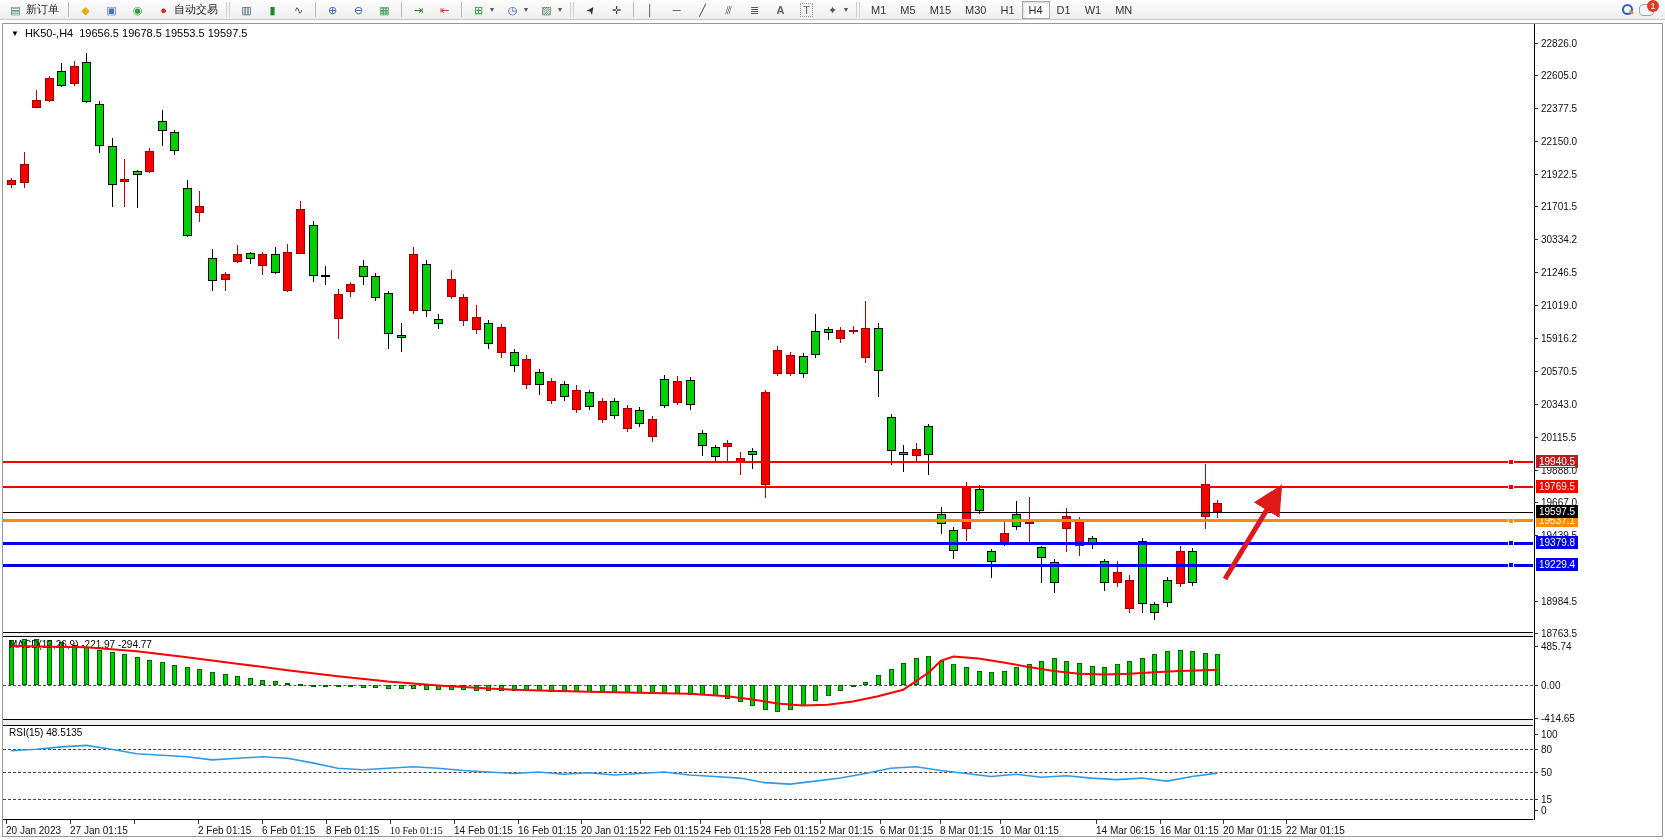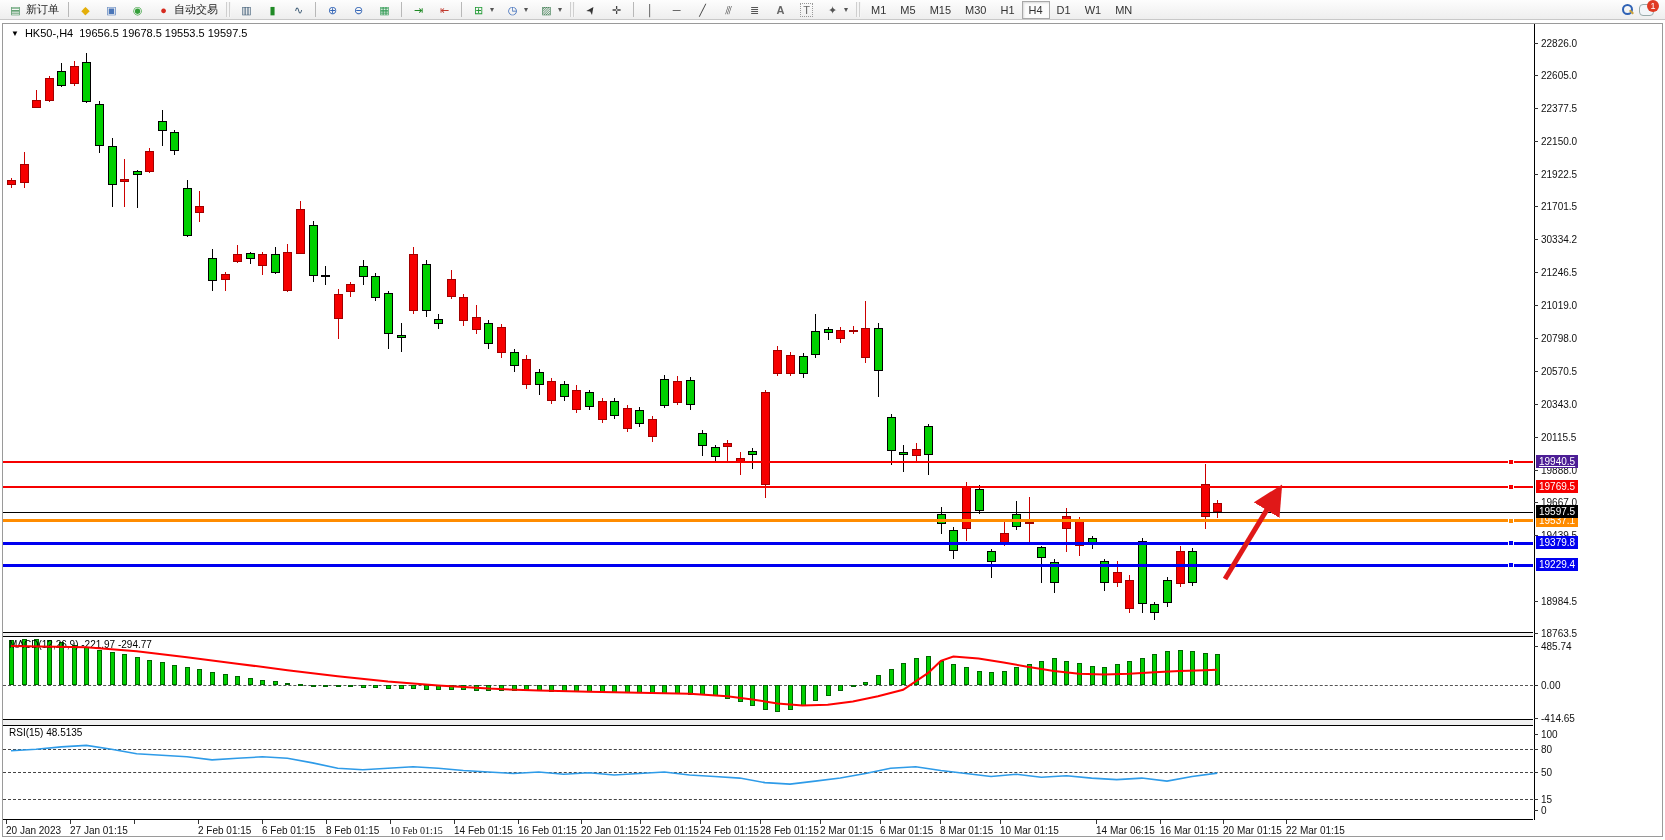--- a/index.html
+++ b/index.html
@@ -210,21 +210,21 @@
         <div style="left: 1538px; top: 145.208px; font-size: 10px; color: rgb(17, 17, 17); position: absolute;">21922.5</div>
         <div style="left: 1531px; top: 182.302px; width: 4px; height: 1px; background: rgb(51, 51, 51); position: absolute;"></div>
         <div style="left: 1538px; top: 177.302px; font-size: 10px; color: rgb(17, 17, 17); position: absolute;">21701.5</div>
         <div style="left: 1531px; top: 215.34px; width: 4px; height: 1px; background: rgb(51, 51, 51); position: absolute;"></div>
         <div style="left: 1538px; top: 210.34px; font-size: 10px; color: rgb(17, 17, 17); position: absolute;">30334.2</div>
         <div style="left: 1531px; top: 248.378px; width: 4px; height: 1px; background: rgb(51, 51, 51); position: absolute;"></div>
         <div style="left: 1538px; top: 243.378px; font-size: 10px; color: rgb(17, 17, 17); position: absolute;">21246.5</div>
         <div style="left: 1531px; top: 281.416px; width: 4px; height: 1px; background: rgb(51, 51, 51); position: absolute;"></div>
         <div style="left: 1538px; top: 276.416px; font-size: 10px; color: rgb(17, 17, 17); position: absolute;">21019.0</div>
         <div style="left: 1531px; top: 313.511px; width: 4px; height: 1px; background: rgb(51, 51, 51); position: absolute;"></div>
-        <div style="left: 1538px; top: 308.511px; font-size: 10px; color: rgb(17, 17, 17); position: absolute;">20798.0</div>
+        <div style="left: 1538px; top: 308.511px; font-size: 10px; color: rgb(17, 17, 17); position: absolute;">15916.2</div>
         <div style="left: 1531px; top: 346.549px; width: 4px; height: 1px; background: rgb(51, 51, 51); position: absolute;"></div>
         <div style="left: 1538px; top: 341.549px; font-size: 10px; color: rgb(17, 17, 17); position: absolute;">20570.5</div>
         <div style="left: 1531px; top: 379.587px; width: 4px; height: 1px; background: rgb(51, 51, 51); position: absolute;"></div>
         <div style="left: 1538px; top: 374.587px; font-size: 10px; color: rgb(17, 17, 17); position: absolute;">20343.0</div>
         <div style="left: 1531px; top: 412.625px; width: 4px; height: 1px; background: rgb(51, 51, 51); position: absolute;"></div>
         <div style="left: 1538px; top: 407.625px; font-size: 10px; color: rgb(17, 17, 17); position: absolute;">20115.5</div>
         <div style="left: 1531px; top: 445.663px; width: 4px; height: 1px; background: rgb(51, 51, 51); position: absolute;"></div>
         <div style="left: 1538px; top: 440.663px; font-size: 10px; color: rgb(17, 17, 17); position: absolute;">19888.0</div>
         <div style="left: 1531px; top: 477.757px; width: 4px; height: 1px; background: rgb(51, 51, 51); position: absolute;"></div>
         <div style="left: 1538px; top: 472.757px; font-size: 10px; color: rgb(17, 17, 17); position: absolute;">19667.0</div>
@@ -465,21 +465,21 @@
         <div style="left: 1176.54px; top: 522.34px; width: 1px; height: 40.6622px; background: rgb(204, 0, 0); position: absolute;"></div>
         <div style="left: 1172.54px; top: 526.697px; width: 9px; height: 33.4011px; background: rgb(246, 0, 0); border: 1px solid rgb(160, 0, 0); position: absolute;"></div>
         <div style="left: 1189.11px; top: 523.792px; width: 1px; height: 38.4839px; background: rgb(0, 0, 0); position: absolute;"></div>
         <div style="left: 1185.11px; top: 526.697px; width: 9px; height: 32.675px; background: rgb(0, 208, 0); border: 1px solid rgb(0, 0, 0); position: absolute;"></div>
         <div style="left: 1201.67px; top: 439.563px; width: 1px; height: 65.35px; background: rgb(204, 0, 0); position: absolute;"></div>
         <div style="left: 1197.67px; top: 459.895px; width: 9px; height: 33.4011px; background: rgb(246, 0, 0); border: 1px solid rgb(160, 0, 0); position: absolute;"></div>
         <div style="left: 1214.24px; top: 476.087px; width: 1px; height: 18.1528px; background: rgb(204, 0, 0); position: absolute;"></div>
         <div style="left: 1210.24px; top: 479.282px; width: 9px; height: 8.56811px; background: rgb(246, 0, 0); border: 1px solid rgb(160, 0, 0); position: absolute;"></div>
         <div style="left: 0px; top: 437.039px; width: 1530px; height: 2px; background: rgb(246, 0, 0); position: absolute;"></div>
         <div style="left: 1505px; top: 435.039px; width: 6px; height: 6px; background: rgb(246, 0, 0); border: 1px solid rgb(255, 255, 255); position: absolute;"></div>
-        <div style="left: 1533px; top: 431.039px; height: 13px; background: #4c1d95; color: rgb(255, 255, 255); font-size: 10px; line-height: 13px; padding: 0px 3px; position: absolute; text-decoration: underline;">19940.5</div>
+        <div style="left: 1533px; top: 431.039px; height: 13px; background: #b91c1c; color: rgb(255, 255, 255); font-size: 10px; line-height: 13px; padding: 0px 3px; position: absolute; text-decoration: underline;">19940.5</div>
         <div style="left: 0px; top: 461.872px; width: 1530px; height: 2px; background: rgb(246, 0, 0); position: absolute;"></div>
         <div style="left: 1505px; top: 459.872px; width: 6px; height: 6px; background: rgb(246, 0, 0); border: 1px solid rgb(255, 255, 255); position: absolute;"></div>
         <div style="left: 1533px; top: 455.872px; height: 13px; background: rgb(246, 0, 0); color: rgb(255, 255, 255); font-size: 10px; line-height: 13px; padding: 0px 3px; position: absolute;">19769.5</div>
         <div style="left: 0px; top: 495.121px; width: 1530px; height: 3px; background: rgb(255, 140, 0); position: absolute;"></div>
         <div style="left: 1505px; top: 493.621px; width: 6px; height: 6px; background: rgb(255, 140, 0); border: 1px solid rgb(255, 255, 255); position: absolute;"></div>
         <div style="left: 1533px; top: 489.621px; height: 13px; background: rgb(255, 140, 0); color: rgb(255, 255, 255); font-size: 10px; line-height: 13px; padding: 0px 3px; position: absolute;">19537.1</div>
         <div style="left: 0px; top: 517.965px; width: 1530px; height: 3px; background: rgb(0, 0, 240); position: absolute;"></div>
         <div style="left: 1505px; top: 516.465px; width: 6px; height: 6px; background: rgb(0, 0, 240); border: 1px solid rgb(255, 255, 255); position: absolute;"></div>
         <div style="left: 1533px; top: 512.465px; height: 13px; background: rgb(0, 0, 240); color: rgb(255, 255, 255); font-size: 10px; line-height: 13px; padding: 0px 3px; position: absolute;">19379.8</div>
         <div style="left: 0px; top: 539.806px; width: 1530px; height: 3px; background: rgb(0, 0, 240); position: absolute;"></div>

